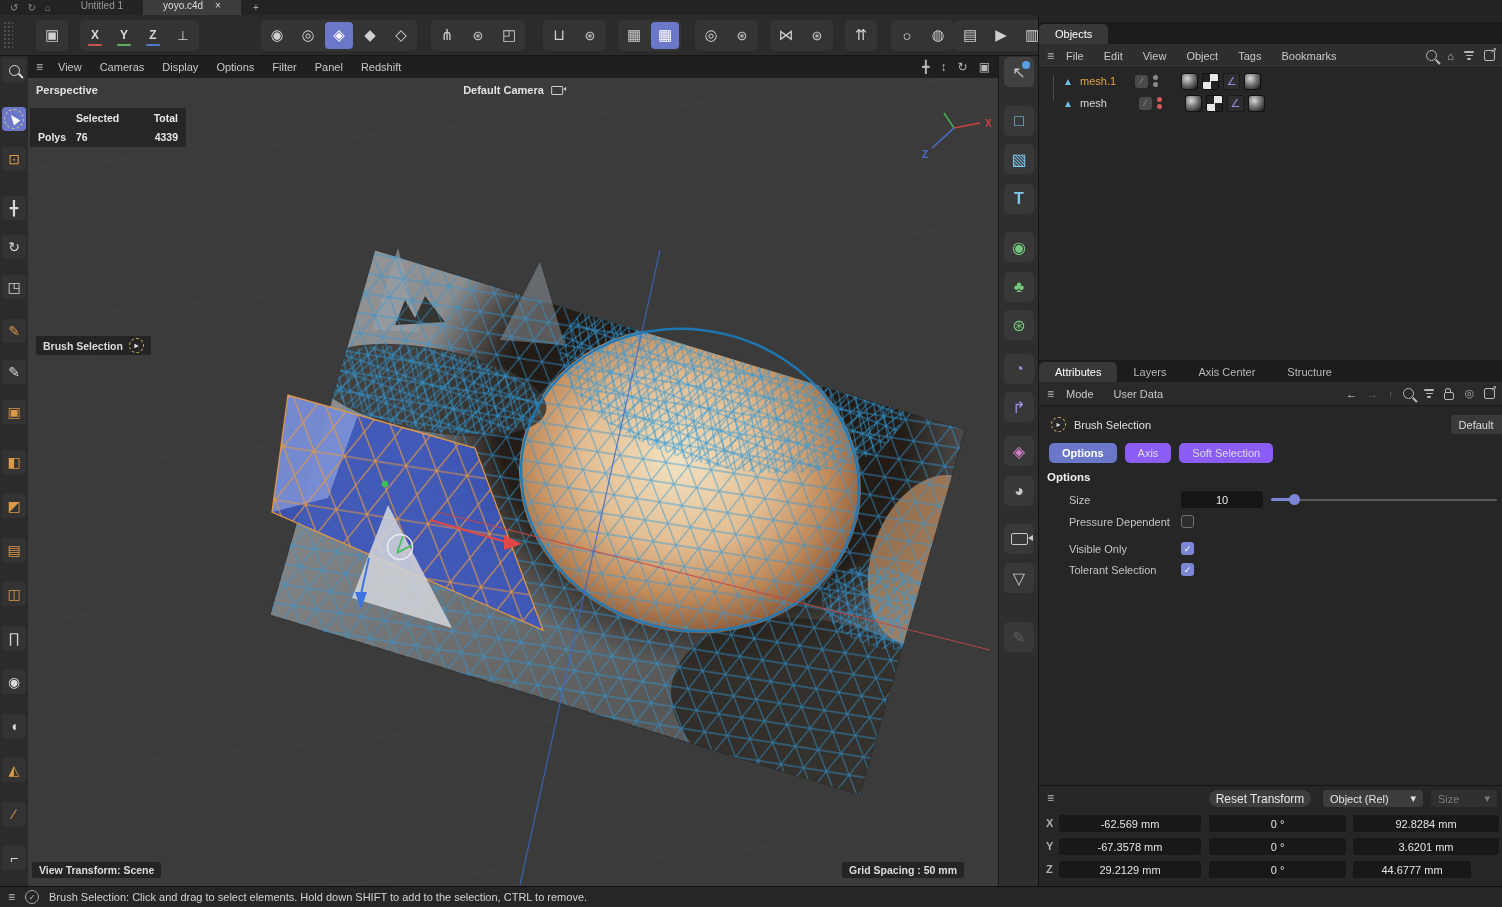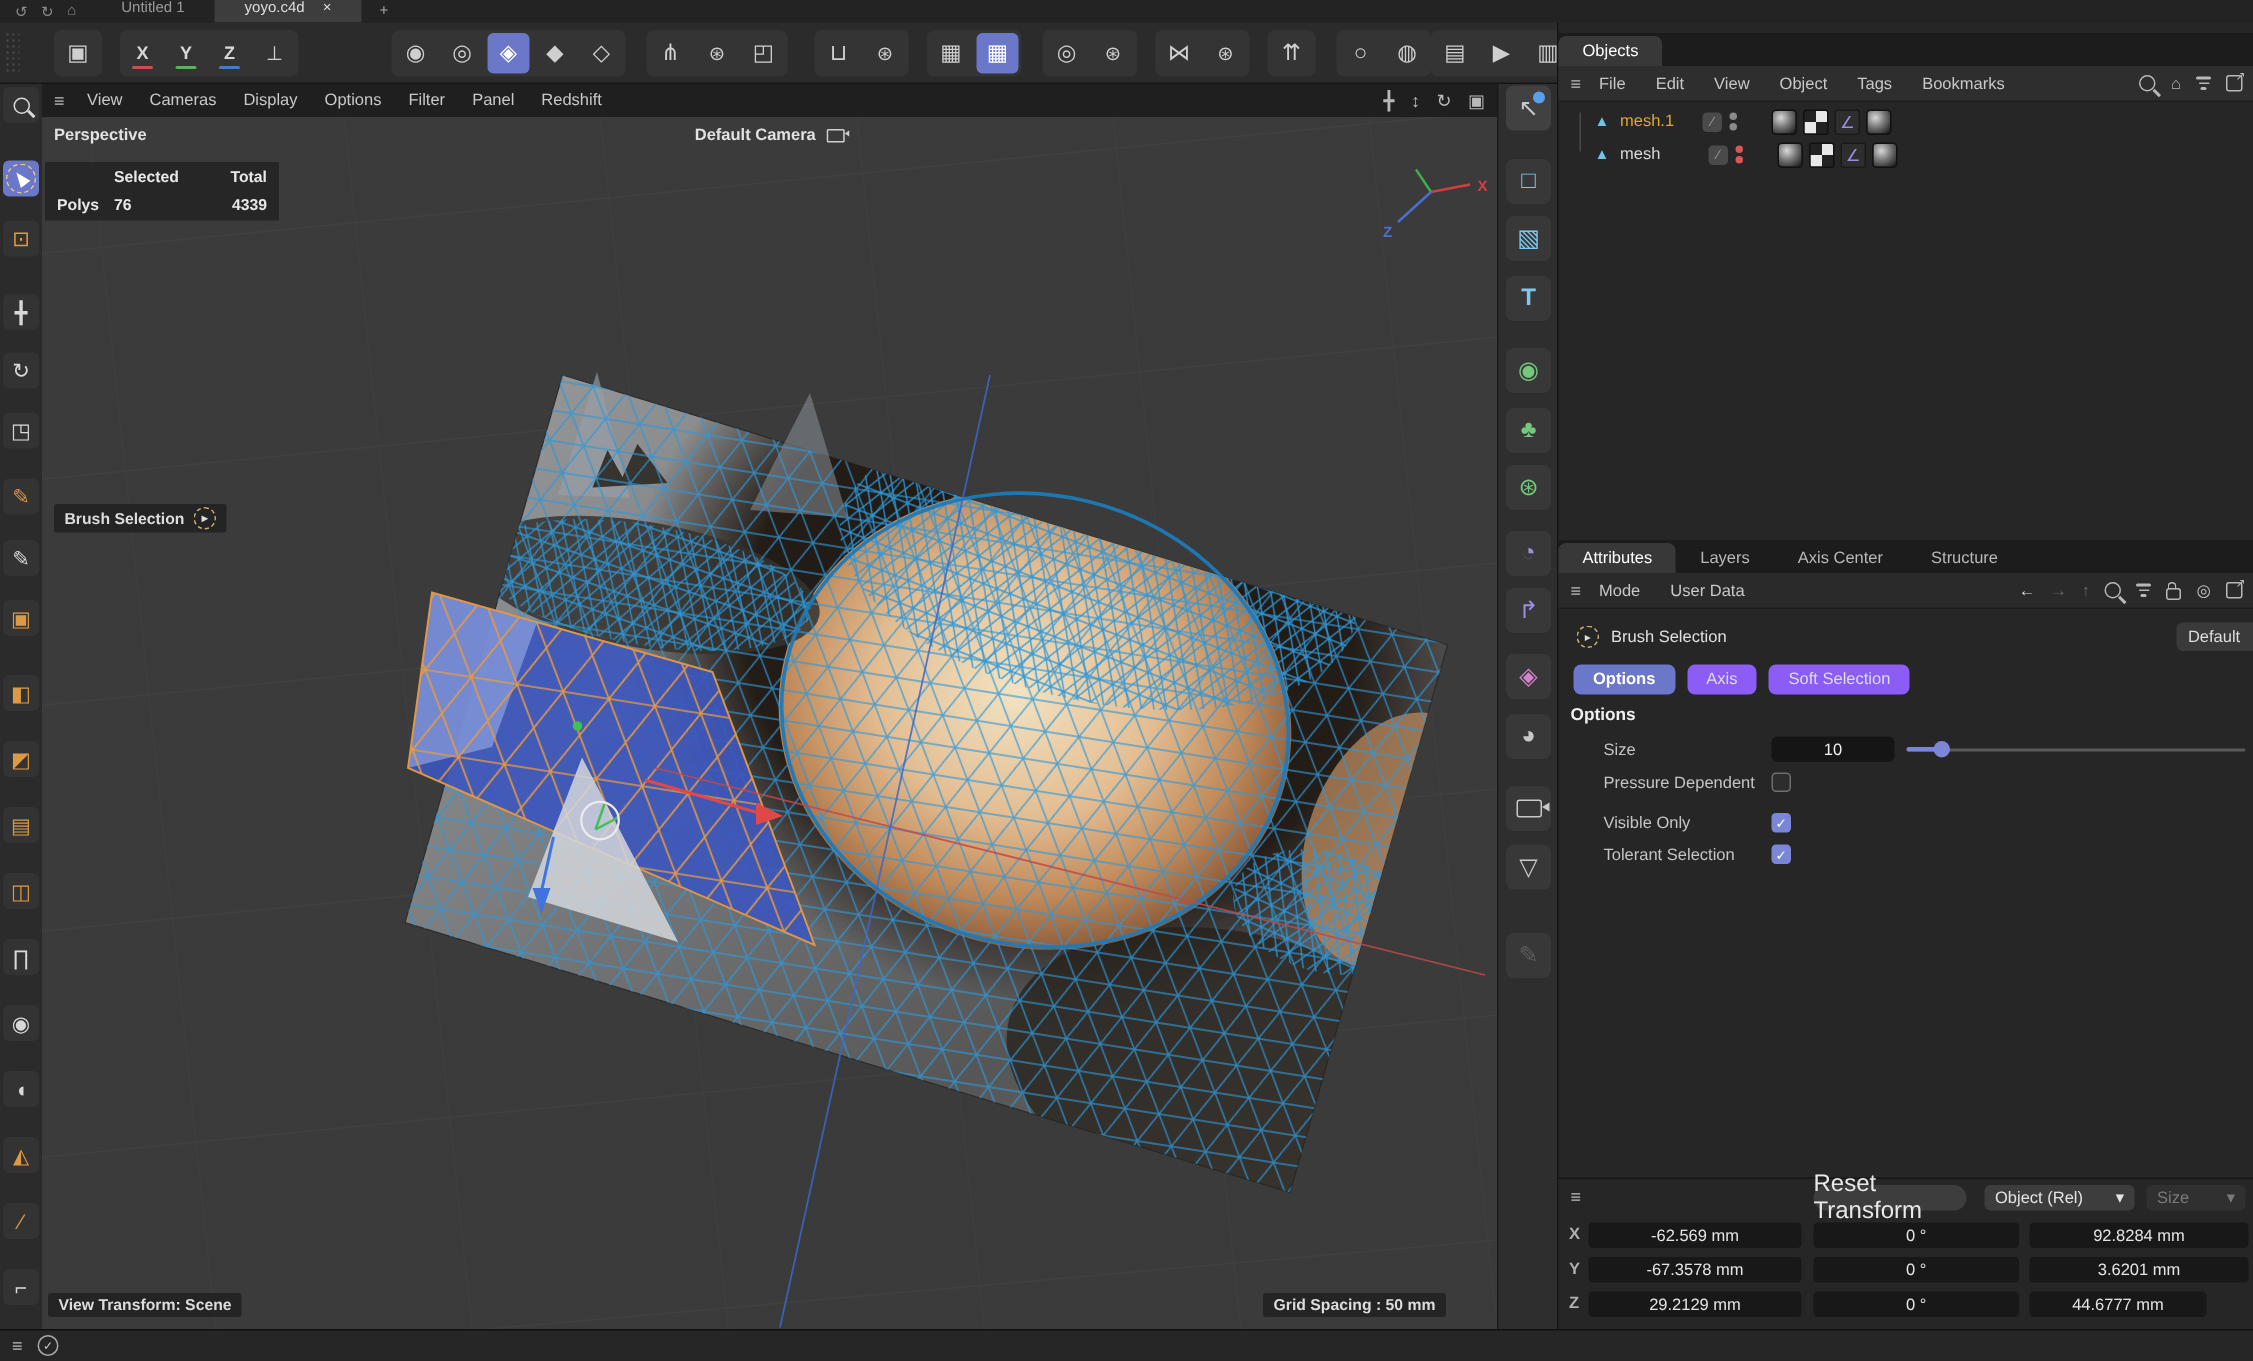--- a/index.html
+++ b/index.html
@@ -92,21 +92,21 @@
   .flabel{position:absolute;color:#c4c4c4;font-size:11px;}
   .finput{position:absolute;background:#151515;border-radius:4px;height:17px;display:flex;align-items:center;justify-content:center;color:#eee;font-size:11px;}
   .cb{position:absolute;width:13px;height:13px;border-radius:3px;box-sizing:border-box;display:flex;align-items:center;justify-content:center;font-size:9px;color:#fff;}
   .cb.on{background:#7b87d6;}
   .cb.off{border:1px solid #6e6e6e;background:#2d2d2d;}
   .slider-track{position:absolute;height:2px;background:#5a5a5a;border-radius:1px;}
   .slider-fill{position:absolute;height:3px;background:#7b87d6;border-radius:2px;}
   .slider-knob{position:absolute;width:11px;height:11px;border-radius:50%;background:#7b87d6;}
   
   #coords{position:absolute;left:0;top:770px;width:464px;height:101px;background:#262626;border-top:1px solid #151515;}
-  .pill{position:absolute;background:#3d3d3d;border-radius:9px;height:17px;display:flex;align-items:center;justify-content:center;color:#e8e8e8;font-size:16px;}
+  .pill{position:absolute;background:#3d3d3d;border-radius:9px;height:17px;display:flex;align-items:center;justify-content:center;color:#e8e8e8;font-size:12px;}
   .drop{position:absolute;background:#3d3d3d;border-radius:4px;height:17px;display:flex;align-items:center;justify-content:space-between;padding:0 7px;color:#e4e4e4;font-size:11px;box-sizing:border-box;}
   .drop.dim{background:#303030;color:#7a7a7a;}
   .cfield{position:absolute;background:#181818;border-radius:3px;height:17px;display:flex;align-items:center;justify-content:center;color:#e4e4e4;font-size:11px;}
   .axlabel{position:absolute;color:#b0b0b0;font-size:11px;font-weight:bold;}
   
   #statusbar{position:absolute;left:0;top:886px;width:1502px;height:21px;background:#262626;border-top:1px solid #101010;display:flex;align-items:center;gap:10px;padding:0 8px;box-sizing:border-box;}
   #statusbar .msg{color:#d2d2d2;font-size:11px;}
   .h{color:#bbb;}
 </style>
 </head>
@@ -562,13 +562,14 @@
     <span class="axlabel" style="left:7px;top:77px">Z</span>
     <div class="cfield" style="left:20px;top:75px;width:142px">29.2129 mm</div>
     <div class="cfield" style="left:170px;top:75px;width:137px">0 °</div>
     <div class="cfield" style="left:314px;top:75px;width:118px">44.6777 mm</div>
   </div>
 </div>
 
 <div id="statusbar">
   <span class="h" style="font-size:12px">≡</span>
   <span class="circ">✓</span>
+  <span class="msg">Brush Selection: Click and drag to select elements. Hold down SHIFT to add to the selection, CTRL to remove.</span>
 </div>
 
 </body></html>

